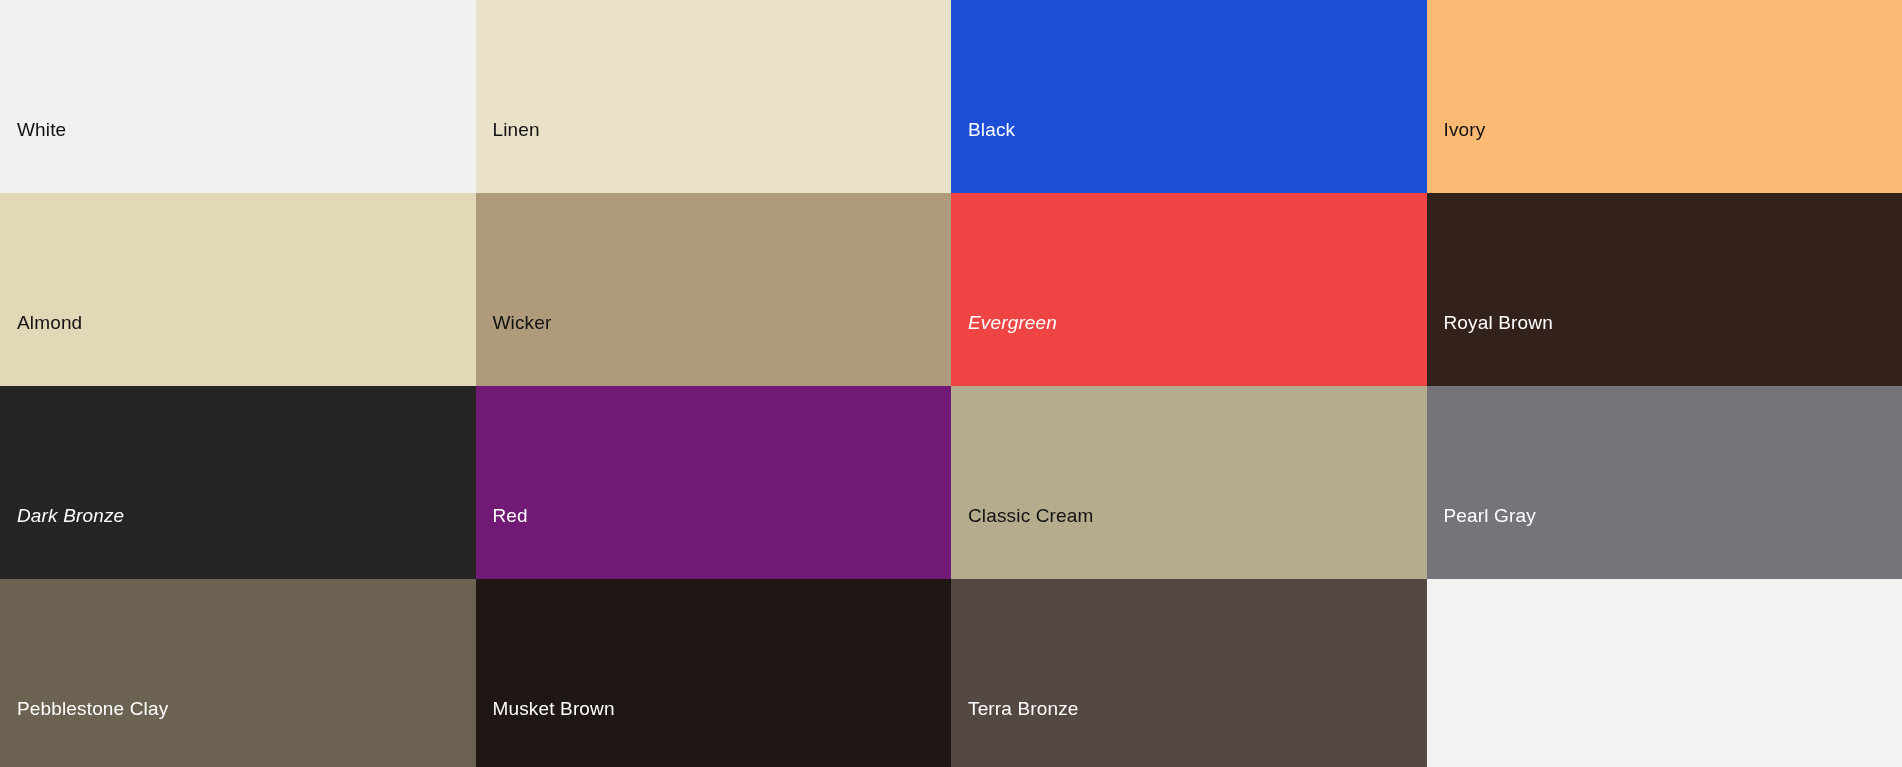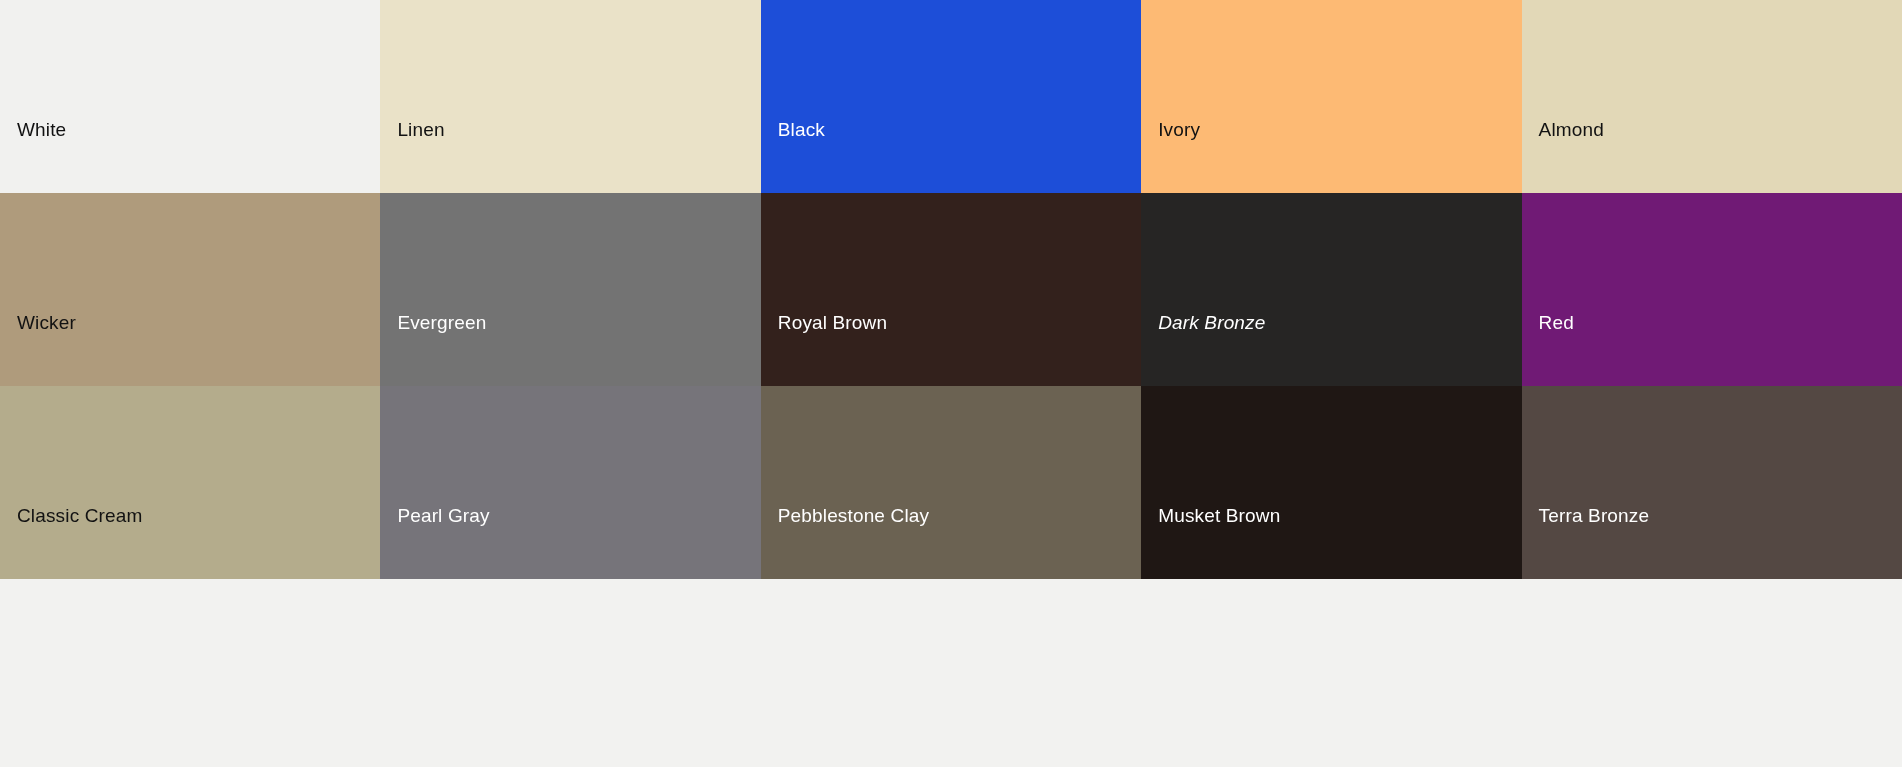--- a/index.html
+++ b/index.html
@@ -8,21 +8,21 @@
     padding: 0;
     width: 1902px;
     height: 767px;
     overflow: hidden;
     background: #f2f2f0;
     font-family: "Liberation Sans", sans-serif;
   }
 
   #swatch-grid {
     display: grid;
-    grid-template-columns: repeat(5, 1fr);
+    grid-template-columns: repeat(4, 1fr);
     grid-auto-rows: 193px;
     width: 1902px;
     height: 767px;
     overflow: hidden;
   }
 
   .swatch {
     position: relative;
     box-sizing: border-box;
     width: 100%;
@@ -62,21 +62,21 @@
     </div>
     <div class="swatch light" style="background-color: #fdba74;">
       <span class="swatch-label">Ivory</span>
     </div>
     <div class="swatch light" style="background-color: rgb(226, 216, 183);">
       <span class="swatch-label">Almond</span>
     </div>
     <div class="swatch light" style="background-color: rgb(175, 155, 124);">
       <span class="swatch-label">Wicker</span>
     </div>
-    <div class="swatch dark" style="background-color: #737373;">
+    <div class="swatch dark" style="background-color: #ef4444; font-style: italic;">
       <span class="swatch-label">Evergreen</span>
     </div>
     <div class="swatch dark" style="background-color: rgb(51, 33, 28);">
       <span class="swatch-label">Royal Brown</span>
     </div>
     <div class="swatch dark" style="background-color: rgb(38, 37, 36); font-style: italic;">
       <span class="swatch-label">Dark Bronze</span>
     </div>
     <div class="swatch dark" style="background-color: #701a75;">
       <span class="swatch-label">Red</span>

